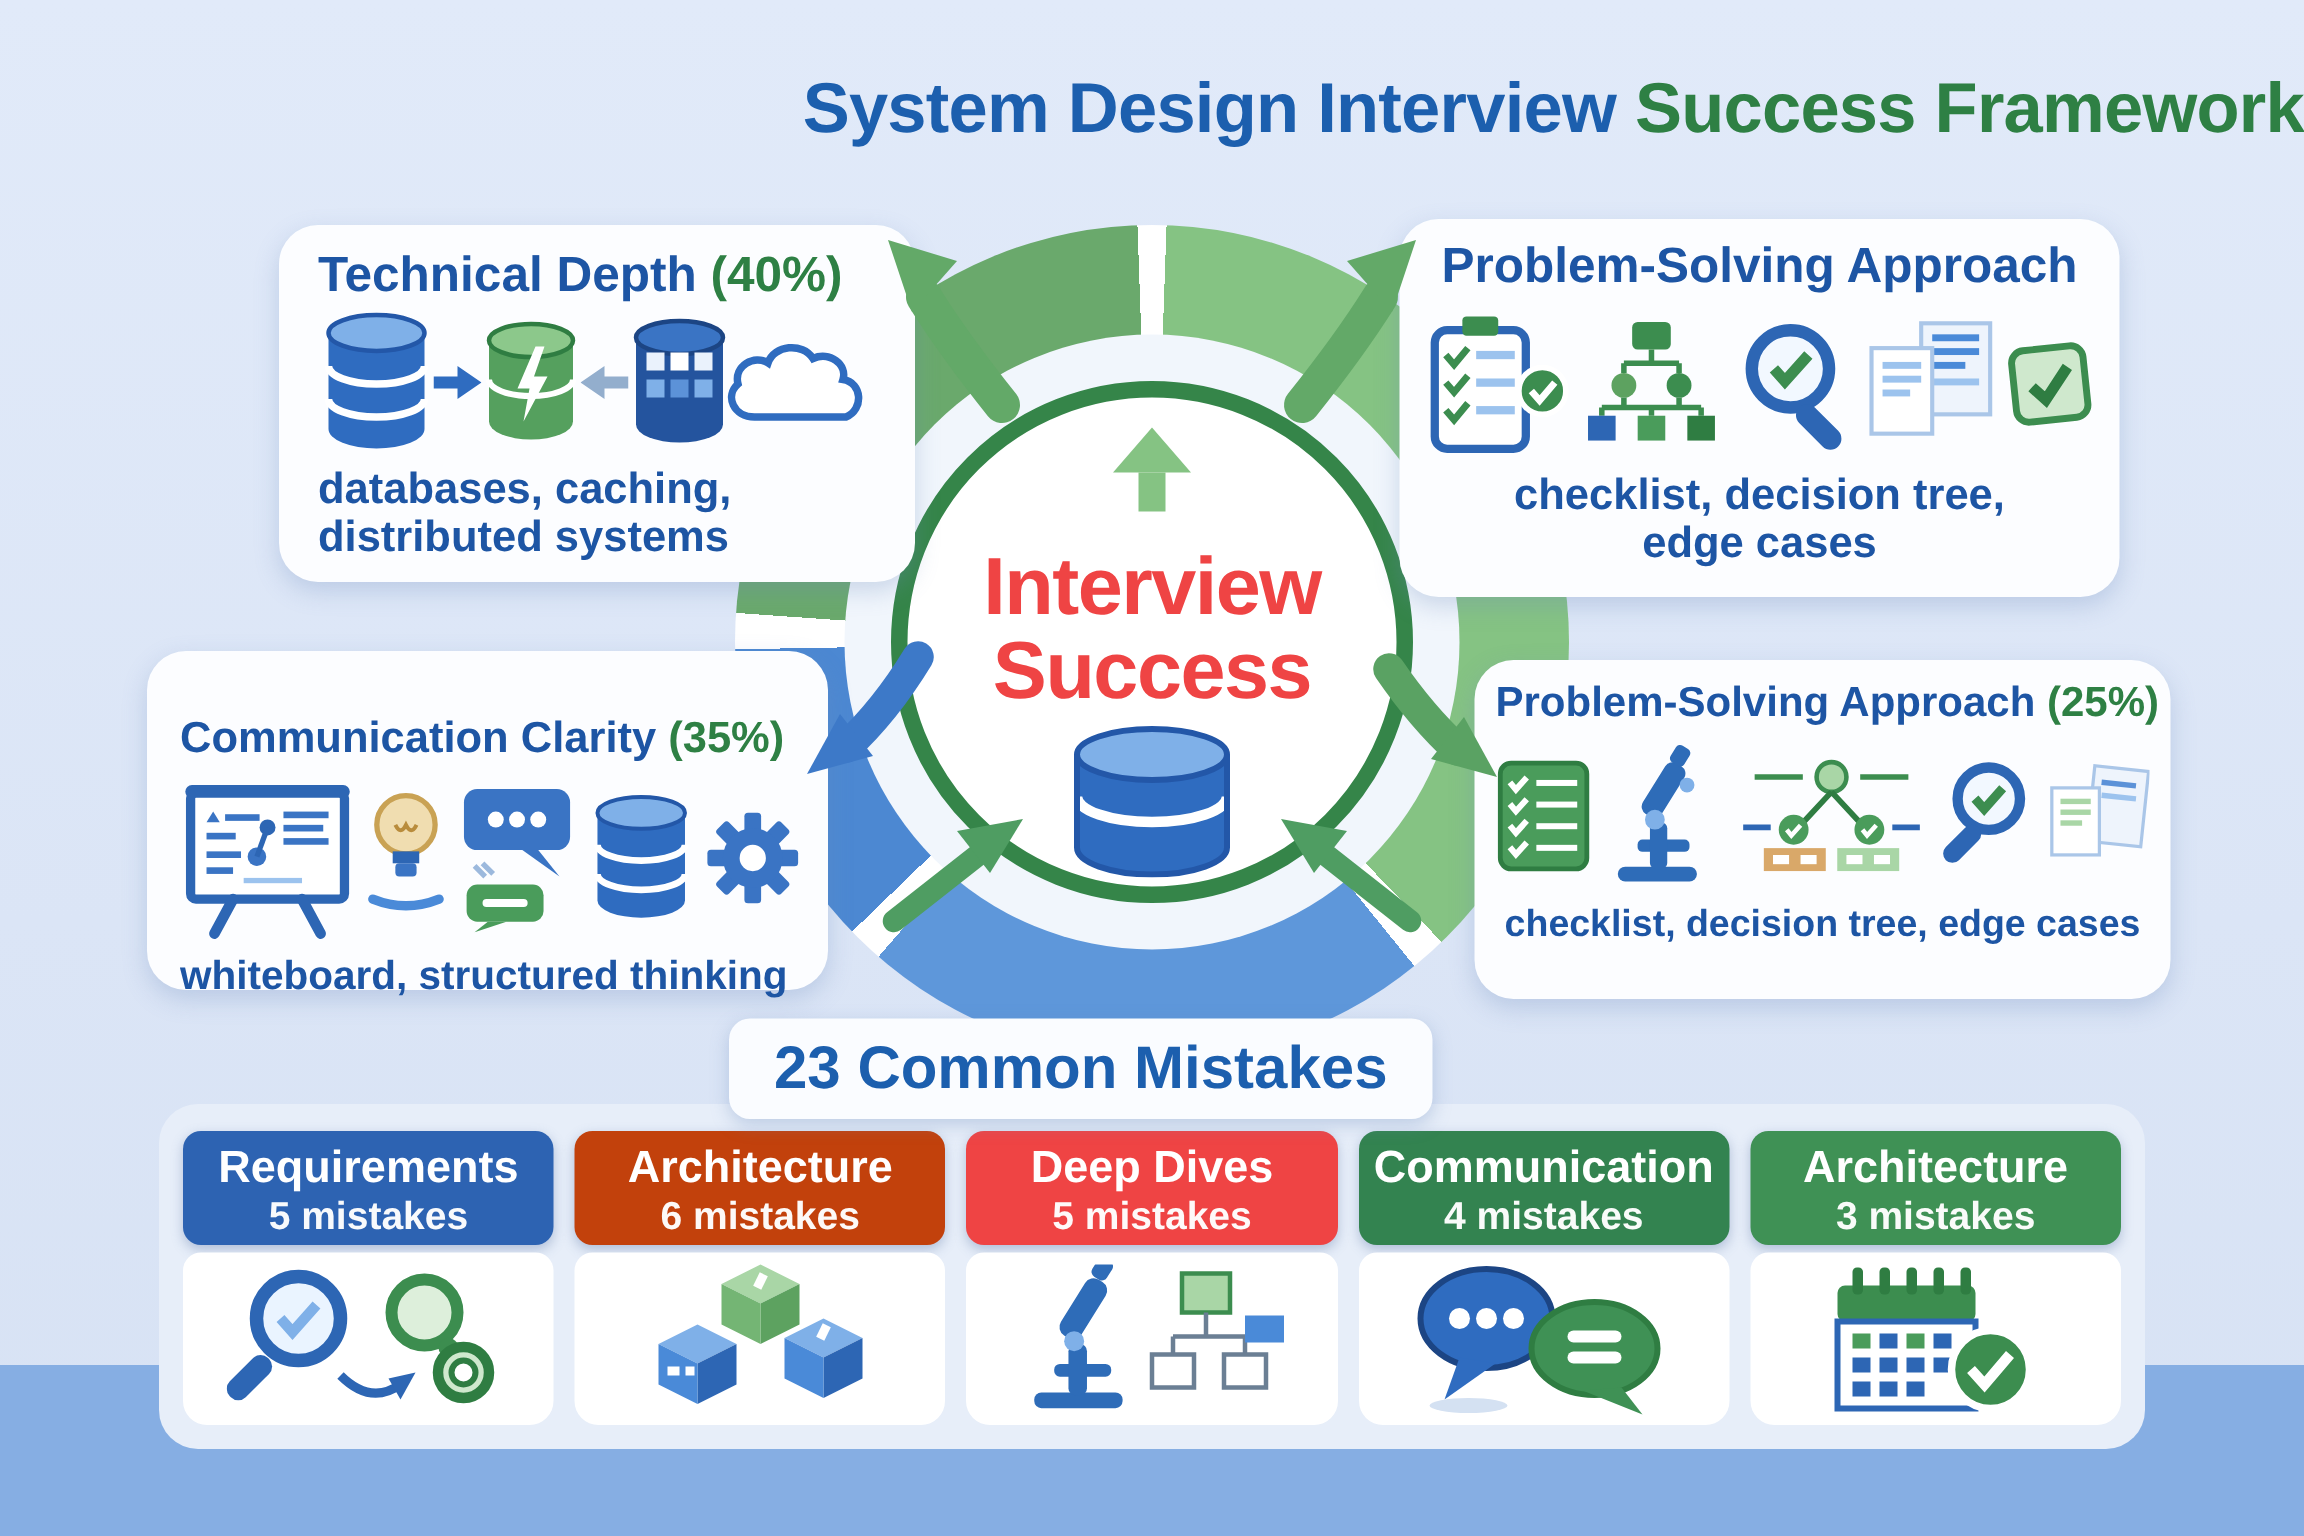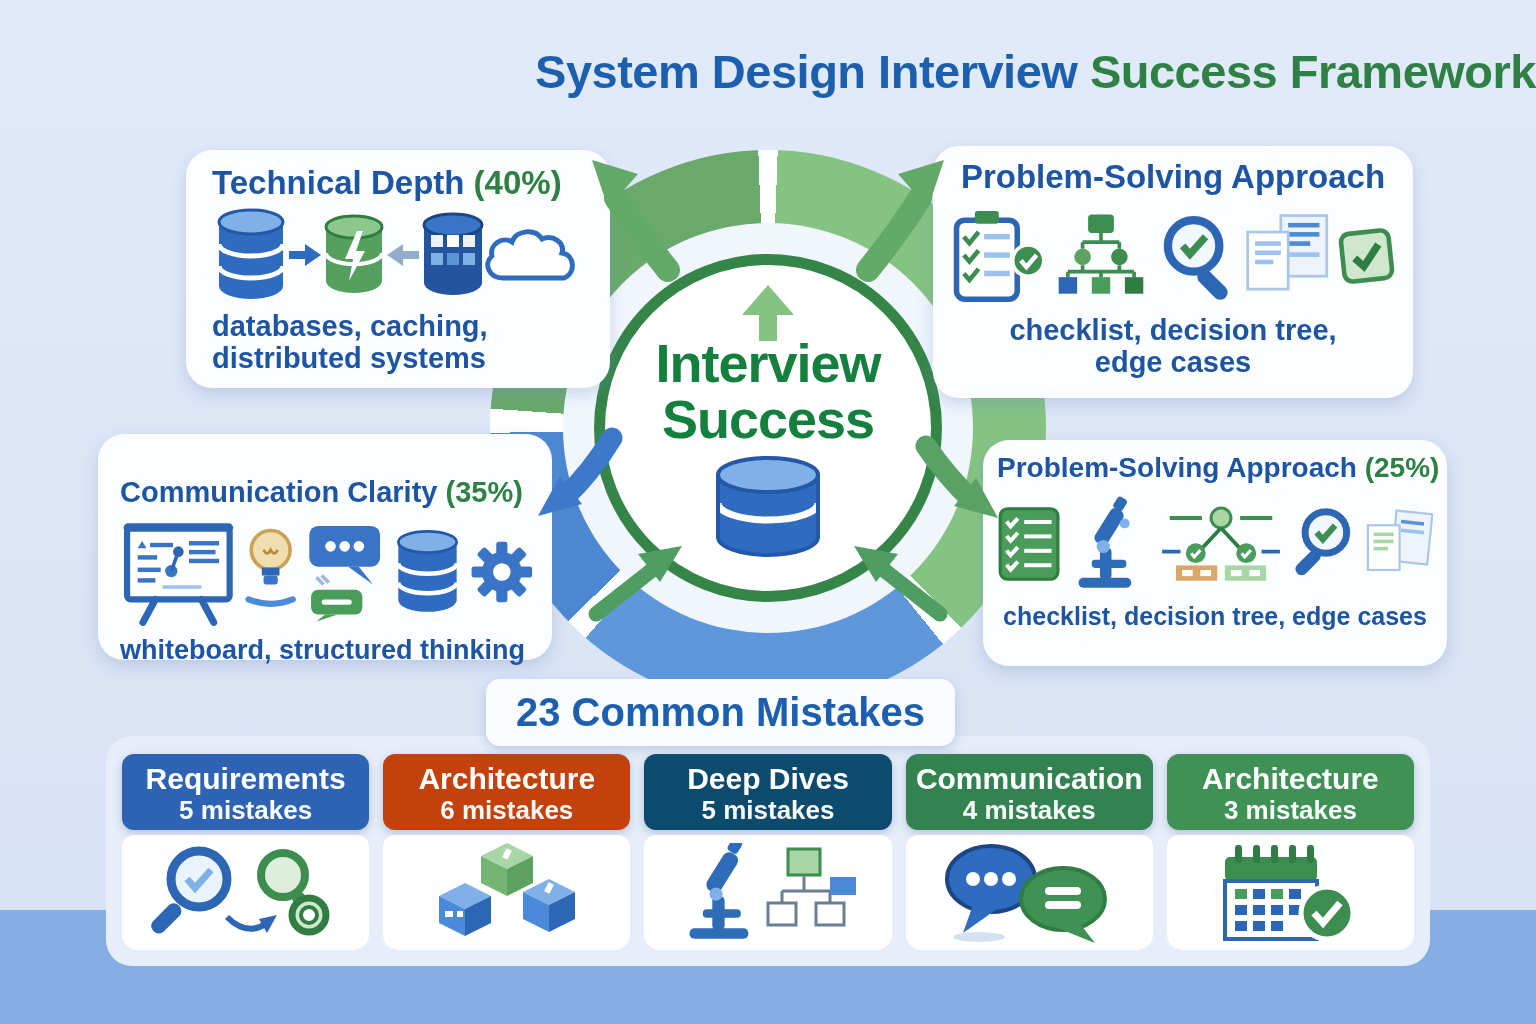--- a/index.html
+++ b/index.html
@@ -27,21 +27,21 @@
       #ffffff 269deg 274deg,
       #6aa96c 274deg 358deg,
       #ffffff 358deg 360deg);
   }
   .hole { position:absolute; left:73px; top:73px; width:410px; height:410px; border-radius:50%; background:#f1f6fc; }
   .inner-circle { position:absolute; left:104px; top:104px; width:348px; height:348px; border-radius:50%;
     background:#ffffff; border:11px solid #358549; display:flex; flex-direction:column; align-items:center; }
   .up-arrow { margin-top:20px; width:0; height:0; border-left:26px solid transparent; border-right:26px solid transparent;
     border-bottom:30px solid #85c383; position:relative; }
   .up-arrow::after { content:""; position:absolute; left:-9px; top:30px; width:18px; height:26px; background:#85c383; }
-  .center-text { margin-top:20px; text-align:center; font-size:54px; font-weight:bold; color:#15803d; line-height:1.04; letter-spacing:-1px; }
+  .center-text { margin-top:48px; text-align:center; font-size:54px; font-weight:bold; color:#ef4444; line-height:1.04; letter-spacing:-1px; }
   .center-db { margin-top:6px; }
 
   
   .arrows { position:absolute; left:0; top:0; width:1536px; height:1024px; z-index:4; pointer-events:none; }
 
   
   .card { position:absolute; background:#fcfdff; border-radius:26px; box-shadow:0 6px 16px rgba(110,140,190,.30); z-index:3; }
   .card-tl { left:186px; top:150px; width:424px; height:238px; padding:14px 24px 12px 26px; }
   .card-tr { left:933px; top:146px; width:480px; height:252px; padding:12px 18px; text-align:center; }
   .card-ml { left:98px;  top:434px; width:454px; height:226px; padding:12px 18px 10px 22px; }
@@ -394,21 +394,21 @@
           <polygon points="30,2 56,15 30,28 4,15" fill="#7fb0e8"></polygon>
           <polygon points="30,28 56,15 56,42 30,55" fill="#2d66b4"></polygon>
           <polygon points="30,28 4,15 4,42 30,55" fill="#4a8ad8"></polygon>
           <rect x="27" y="6" width="6" height="10" fill="#ffffff" transform="rotate(26 30 11)"></rect>
         </g>
       </svg>
     </div>
   </div>
 
   <div class="m-card">
-    <div class="m-head" style="background-color: #0c4a6e;">
+    <div class="m-head" style="background-color: #ef4444;">
       <div class="m-label">Deep Dives</div>
       <div class="m-count">5 mistakes</div>
     </div>
     <div class="m-body">
       <svg width="180" height="100" viewBox="0 0 180 100">
         <g transform="translate(2,-4) scale(0.95)">
           <rect x="10" y="94" width="62" height="11" rx="5" fill="#2e6cb8"></rect>
           <rect x="24" y="74" width="40" height="9" rx="4" fill="#2e6cb8"></rect>
           <rect x="34" y="60" width="13" height="36" rx="5" fill="#2e6cb8"></rect>
           <rect x="36" y="12" width="17" height="46" rx="7" transform="rotate(32 44 35)" fill="#2e6cb8"></rect>

